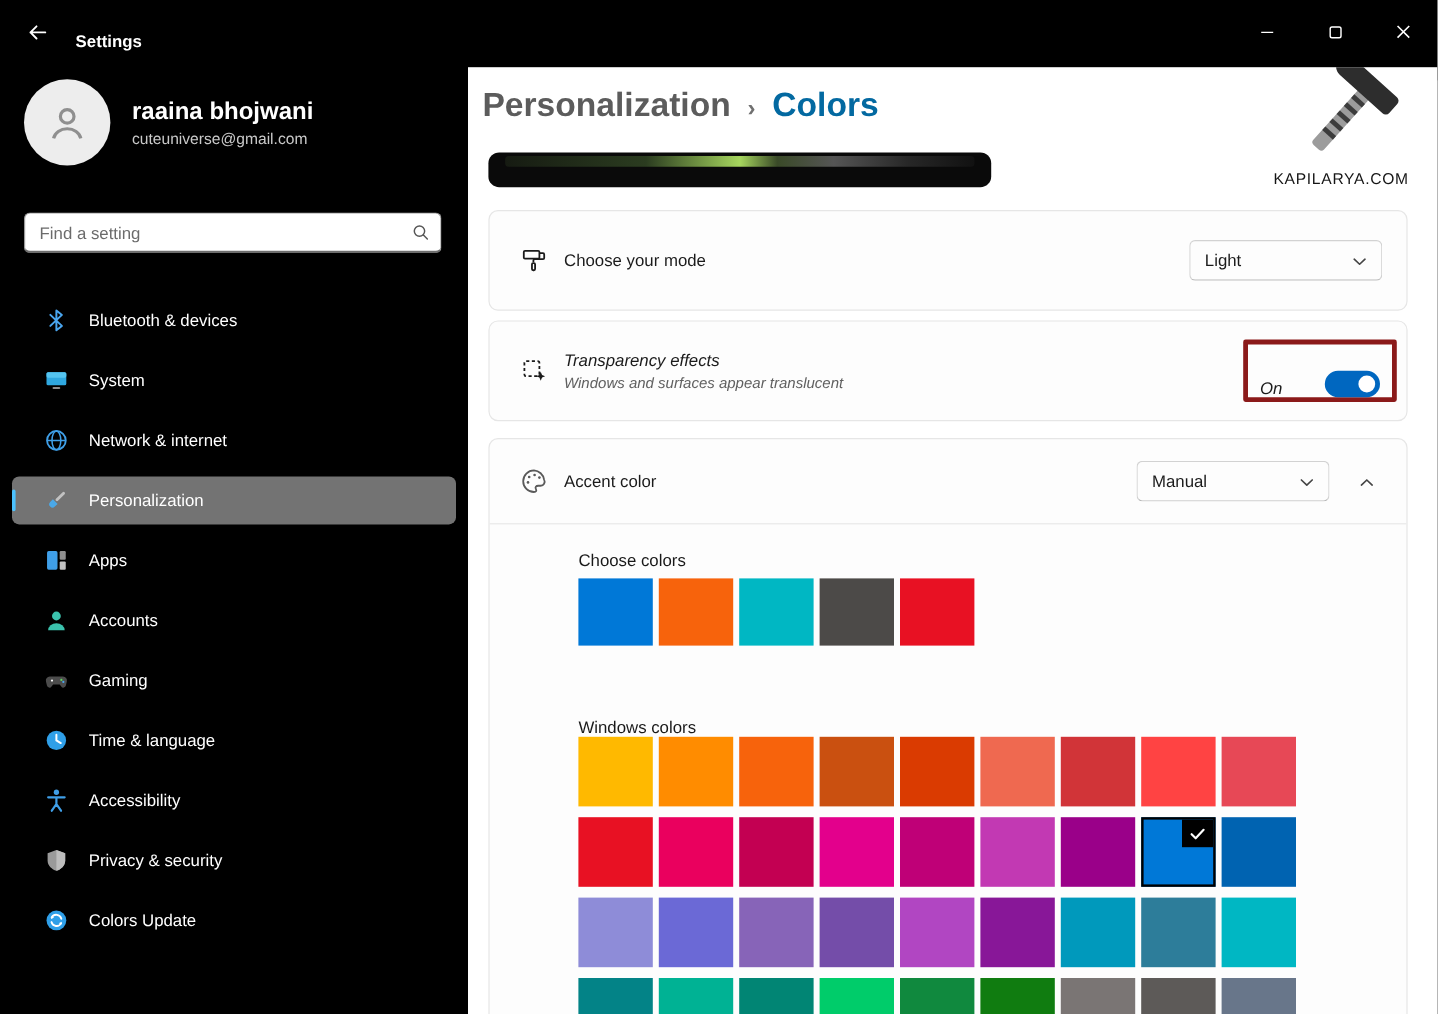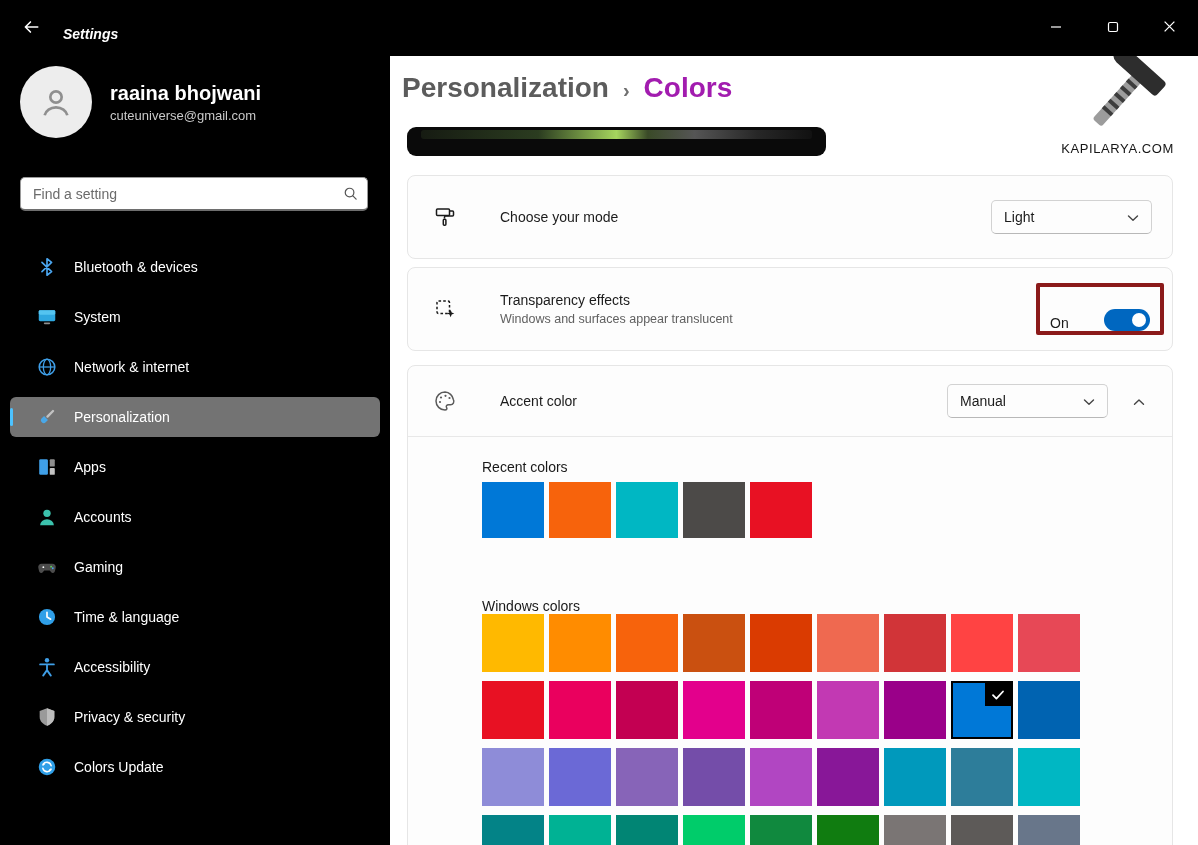--- a/index.html
+++ b/index.html
@@ -1,20 +1,20 @@
 <!DOCTYPE html>
 <html><head>
 <meta charset="utf-8">
 <style>
   * { margin:0; padding:0; box-sizing:border-box; }
   body { font-family:"Liberation Sans","DejaVu Sans",sans-serif; }
   .page { position:relative; width:1198px; height:845px; background:#000; overflow:hidden; }
 
   
-  .titlebar { position:absolute; left:0; top:0; width:1198px; height:67px; background:#000;font-style:italic; }
+  .titlebar { position:absolute; left:0; top:0; width:1198px; height:67px; background:#000; }
   .back-btn { position:absolute; left:16px; top:13px; width:30px; height:30px; background:none; border:none; cursor:pointer; display:flex; align-items:center; justify-content:center; }
   .win-title { position:absolute; left:63px; top:50%; transform:translateY(-50%); color:#fff; font-size:14px; font-weight:700; }
   .win-controls { position:absolute; right:0; top:0; height:56px; display:flex; }
   .win-controls button { width:57px; height:56px; background:none; border:none; cursor:pointer; display:flex; align-items:center; justify-content:center; }
 
   
   .sidebar { position:absolute; left:0; top:56px; width:390px; height:789px; background:#000; }
   .account { position:absolute; left:20px; top:10px; display:flex; align-items:center; cursor:pointer; }
   .avatar { width:72px; height:72px; border-radius:50%; background:#ededed; display:flex; align-items:center; justify-content:center; }
   .account-text { margin-left:18px; display:flex; flex-direction:column; gap:3px; }
@@ -29,37 +29,37 @@
   .nav-item.selected { background:#737373; }
   .accent-pill { position:absolute; left:0; top:11px; width:3px; height:18px; border-radius:2px; }
   .nav-ic { width:22px; height:22px; margin-right:16px; display:flex; align-items:center; justify-content:center; }
   .nav-label { color:#fff; font-size:14px; }
 
   
   .main { position:absolute; left:390px; top:56px; width:808px; height:789px; background:#fff; overflow:hidden; }
   .breadcrumb { position:absolute; left:12px; top:16px; display:flex; align-items:baseline; gap:14px; }
   .bc-parent { font-size:28px; font-weight:700; color:#5c5c5c; cursor:pointer; }
   .bc-sep { font-size:20px; color:#707070; font-weight:700; }
-  .bc-current { font-size:28px; font-weight:700; color:#a21caf; }
+  .bc-current { font-size:28px; font-weight:700; color:#0369a1; }
   .hammer { position:absolute; right:18px; top:-10px; width:118px; height:100px; }
   .wm-text { position:absolute; right:24px; top:85px; font-size:13px; font-weight:500; letter-spacing:0.6px; color:#151515; }
 
   .preview-remnant { position:absolute; left:17px; top:71px; width:419px; height:29px; background:#0a0a0a; border-radius:9px; overflow:hidden; }
   .preview-strip { margin:3px 14px 0 14px; height:9px; border-radius:3px;
     background:linear-gradient(90deg,#161b12 0%,#2b3c20 30%,#a6d65e 50%,#3a4a28 58%,#555 70%,#272727 86%,#111 100%); }
 
   .card { position:absolute; left:17px; width:766px; background:#fdfdfd; border:1px solid #e6e6e6; border-radius:8px; }
   .card-row { display:flex; align-items:center; padding:0 20px 0 24px; }
   .card-ic { width:26px; display:flex; align-items:center; justify-content:center; flex-shrink:0; }
-  .card-text { margin-left:42px; display:flex; flex-direction:column; gap:4px; }
+  .card-text { margin-left:12px; display:flex; flex-direction:column; gap:4px; }
   .card-title { font-size:14px; color:#1b1b1b; }
   .card-desc { font-size:12.5px; color:#606060; }
   .card-mode { top:119px; height:84px; }
   .card-mode .card-row { height:82px; }
-  .card-transparency { top:211px; height:84px; }
+  .card-transparency { top:211px; height:84px;font-style:italic; }
   .card-transparency .card-row { height:82px; }
   .card-accent { top:309px; height:640px; }
   .accent-header { height:70px; }
 
   .dropdown { margin-left:auto; min-width:161px; height:34px; background:#fdfdfd; border:1px solid #d2d2d2; border-bottom-color:#b8b8b8; border-radius:5px; display:flex; align-items:center; justify-content:space-between; padding:0 12px; font-size:14px; color:#1b1b1b; cursor:pointer; }
   .collapse-btn { margin-left:18px; width:26px; height:24px; background:none; border:none; cursor:pointer; display:flex; align-items:center; justify-content:center; }
 
   .annotation { position:absolute; right:8px; top:15px; width:128px; height:52px; border:4px solid #8B1A1A; border-radius:2px; display:flex; align-items:center; justify-content:space-between; padding:0 10px; }
   .toggle-label { font-size:14px; color:#1b1b1b; }
   .toggle { position:relative; width:46px; height:22px; border-radius:11px; background:#0067C0; cursor:pointer; flex-shrink:0; }
@@ -350,21 +350,21 @@
         </div>
         <button class="collapse-btn">
           <span><svg width="12" height="8" viewBox="0 0 12 8">
                 <path d="M1.5 6.2 L6 2 L10.5 6.2" fill="none" stroke="#454545" stroke-width="1.4" stroke-linecap="round" stroke-linejoin="round"></path>
               </svg></span>
         </button>
       </div>
       <div class="divider"></div>
 
       <div class="accent-body">
-        <div class="section-label">Recent colors</div>
+        <div class="section-label">Choose colors</div>
         <div class="swatch-row recent">
           <span class="swatch" style="background-color: rgb(0, 120, 215);"></span>
           <span class="swatch" style="background-color: rgb(247, 99, 12);"></span>
           <span class="swatch" style="background-color: rgb(0, 183, 195);"></span>
           <span class="swatch" style="background-color: rgb(76, 74, 72);"></span>
           <span class="swatch" style="background-color: rgb(232, 17, 35);"></span>
         </div>
 
         <div class="section-label windows">Windows colors</div>
 

